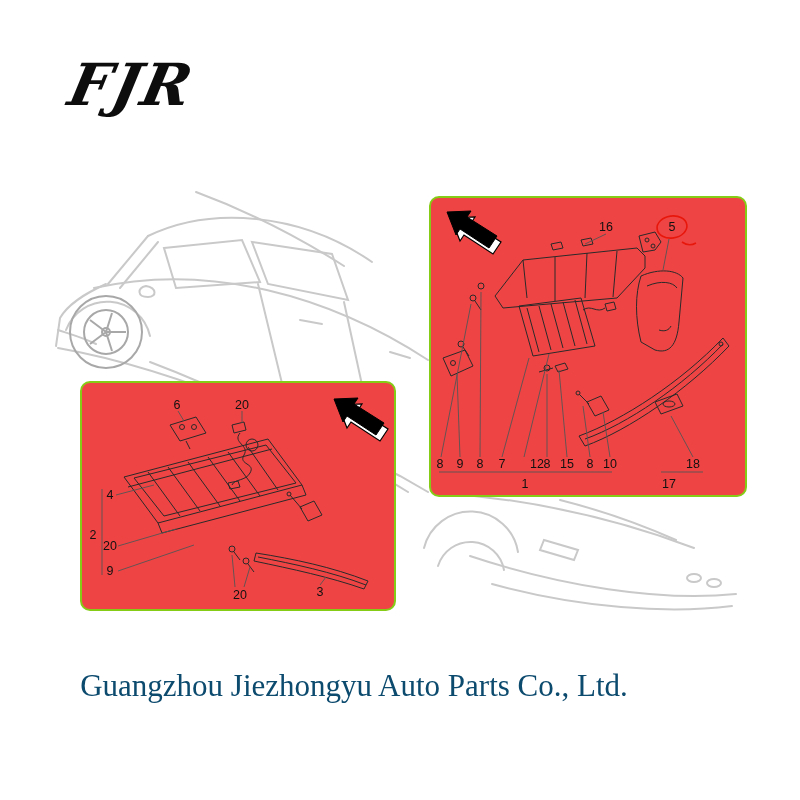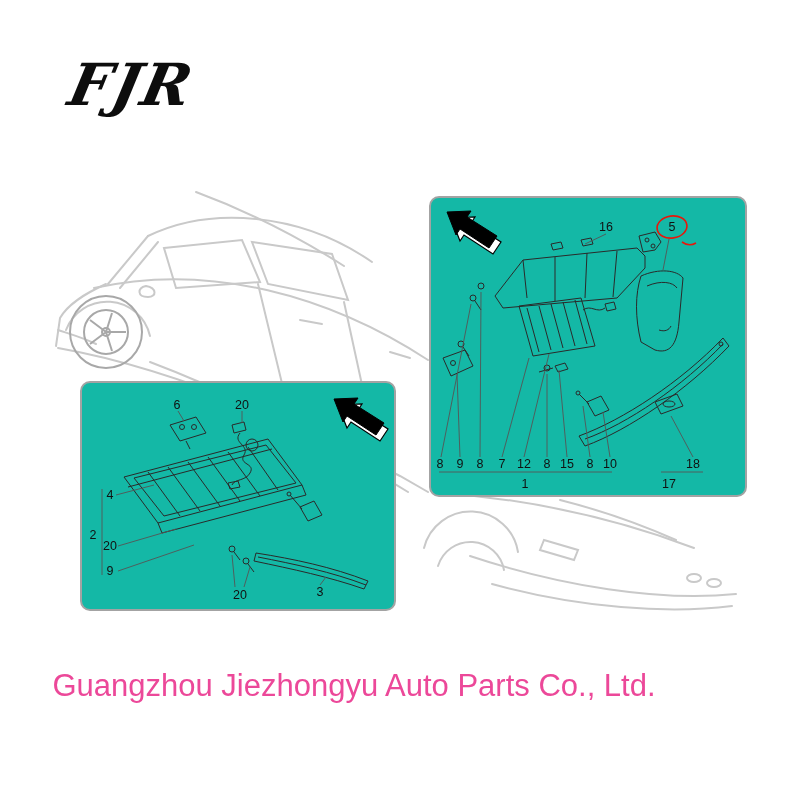--- a/index.html
+++ b/index.html
@@ -19,39 +19,39 @@
     font-style: italic; font-weight: bold;
     font-size: 58px; color: #0d0d0d;
     letter-spacing: 2px;
     transform: skewX(-12deg);
     line-height: 1;
   }
 
   .car-bg { position: absolute; left: 0; top: 0; }
 
   .panel {
-    position: absolute; background: #14b8a6;
-    border: 2px solid #a3a3a3; border-radius: 10px; padding-left: 29px;
+    position: absolute; background: #ef4444;
+    border: 2px solid #84cc16; border-radius: 10px; padding-left: 29px;
   }
   #panel-left  { left: 80px;  top: 381px; width: 316px; height: 230px; }
   #panel-right { left: 429px; top: 196px; width: 318px; height: 301px; }
   .panel svg { position: absolute; left: 0; top: 0; }
 
   .plabel {
     position: absolute;
     transform: translate(-50%, -50%);
     font-size: 12.5px; color: #111111;
     white-space: nowrap;
   }
 
   .company {
     position: absolute; left: 0; top: 668px; width: 708px;
     text-align: center;
-    font-size: 31px; color: #ec4899;
-    font-family: Liberation Sans, sans-serif;
+    font-size: 31px; color: #0c4a6e;
+    font-family: Liberation Serif, serif;
   }
 </style>
 </head>
 <body>
 
 <div class="page">
 
   <div class="logo">FJR</div>
 
   <svg class="car-bg" width="800" height="800" viewBox="0 0 800 800">
@@ -247,21 +247,21 @@
         <ellipse cx="241" cy="29" rx="15" ry="11" fill="none" stroke="#e8170b" stroke-width="1.6" transform="rotate(-8 241 29)"></ellipse>
         <path d="M 251,44 q 7,5 14,1" fill="none" stroke="#e8170b" stroke-width="1.6"></path>
       </g>
     </svg>
     <span class="plabel" style="left:175px; top:29px">16</span>
     <span class="plabel" style="left:241px; top:29px">5</span>
     <span class="plabel" style="left:9px;   top:266px">8</span>
     <span class="plabel" style="left:29px;  top:266px">9</span>
     <span class="plabel" style="left:49px;  top:266px">8</span>
     <span class="plabel" style="left:71px;  top:266px">7</span>
-    <span class="plabel" style="left:93px;  top:266px">12</span>
+    <span class="plabel" style="left:106px;  top:266px">12</span>
     <span class="plabel" style="left:116px; top:266px">8</span>
     <span class="plabel" style="left:136px; top:266px">15</span>
     <span class="plabel" style="left:159px; top:266px">8</span>
     <span class="plabel" style="left:179px; top:266px">10</span>
     <span class="plabel" style="left:94px;  top:286px">1</span>
     <span class="plabel" style="left:262px; top:266px">18</span>
     <span class="plabel" style="left:238px; top:286px">17</span>
   </div>
 
   <div class="company">Guangzhou Jiezhongyu Auto Parts Co., Ltd.</div>

